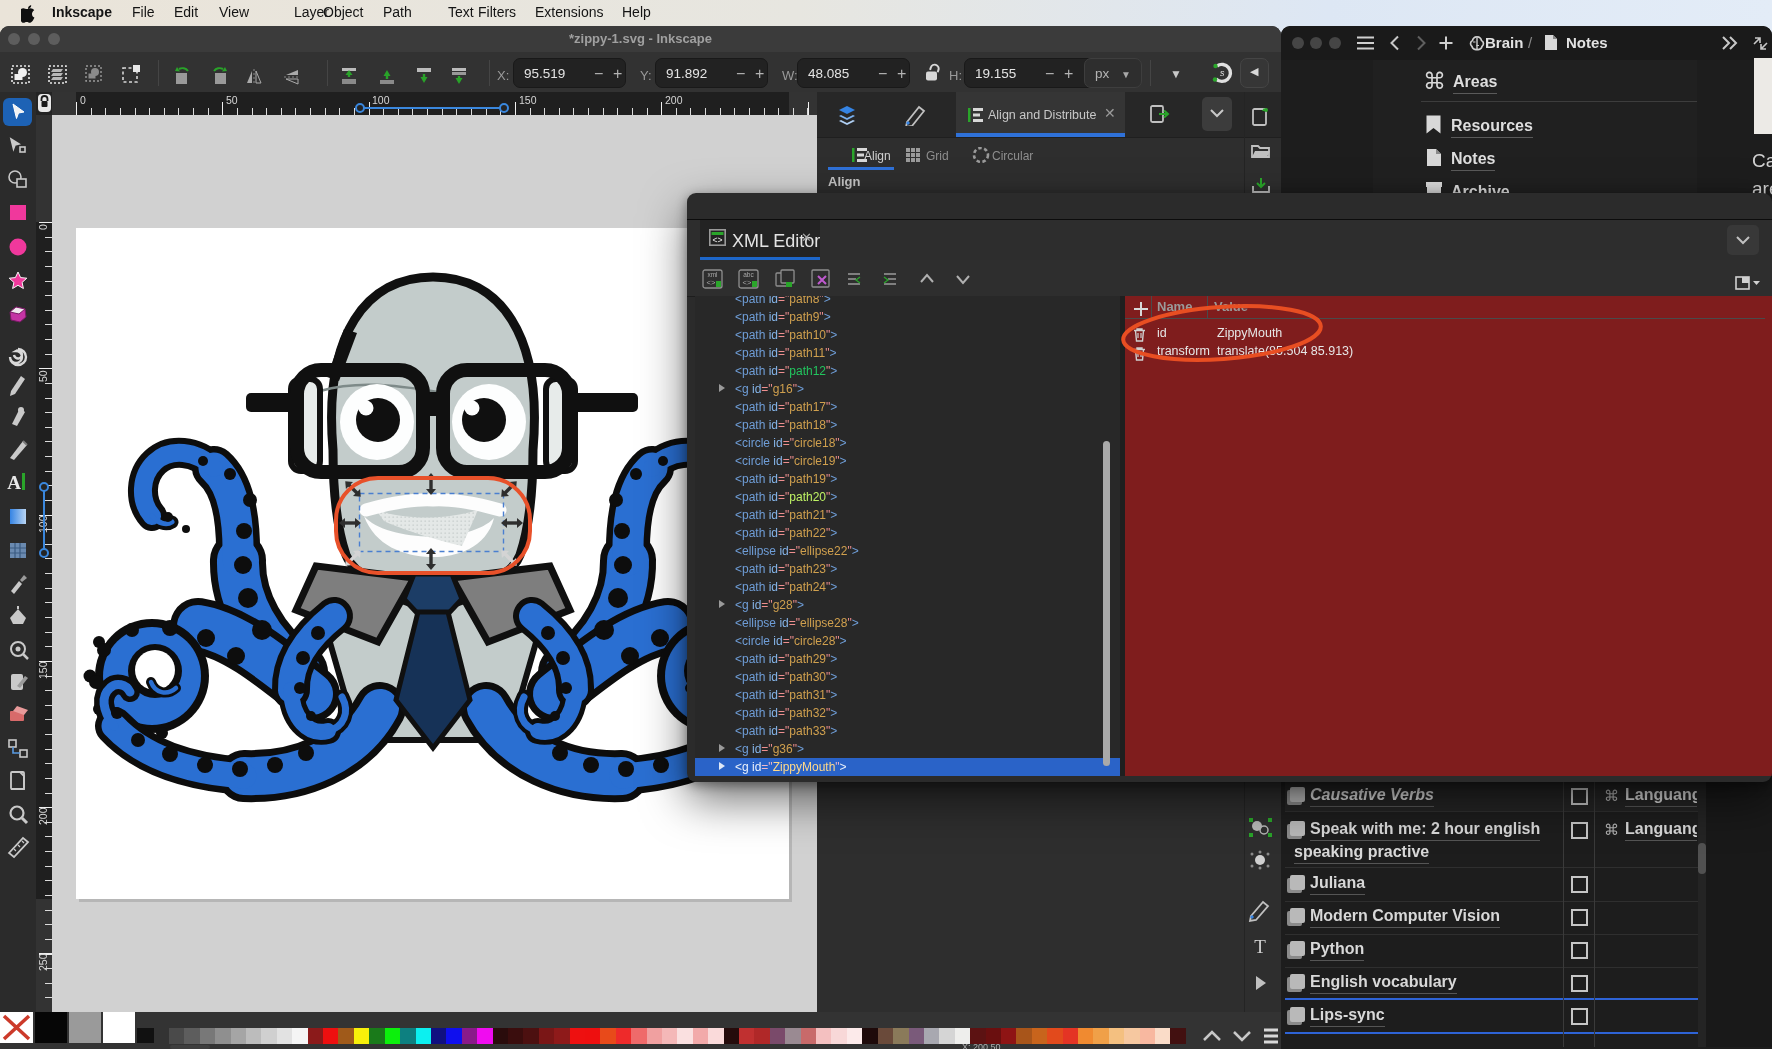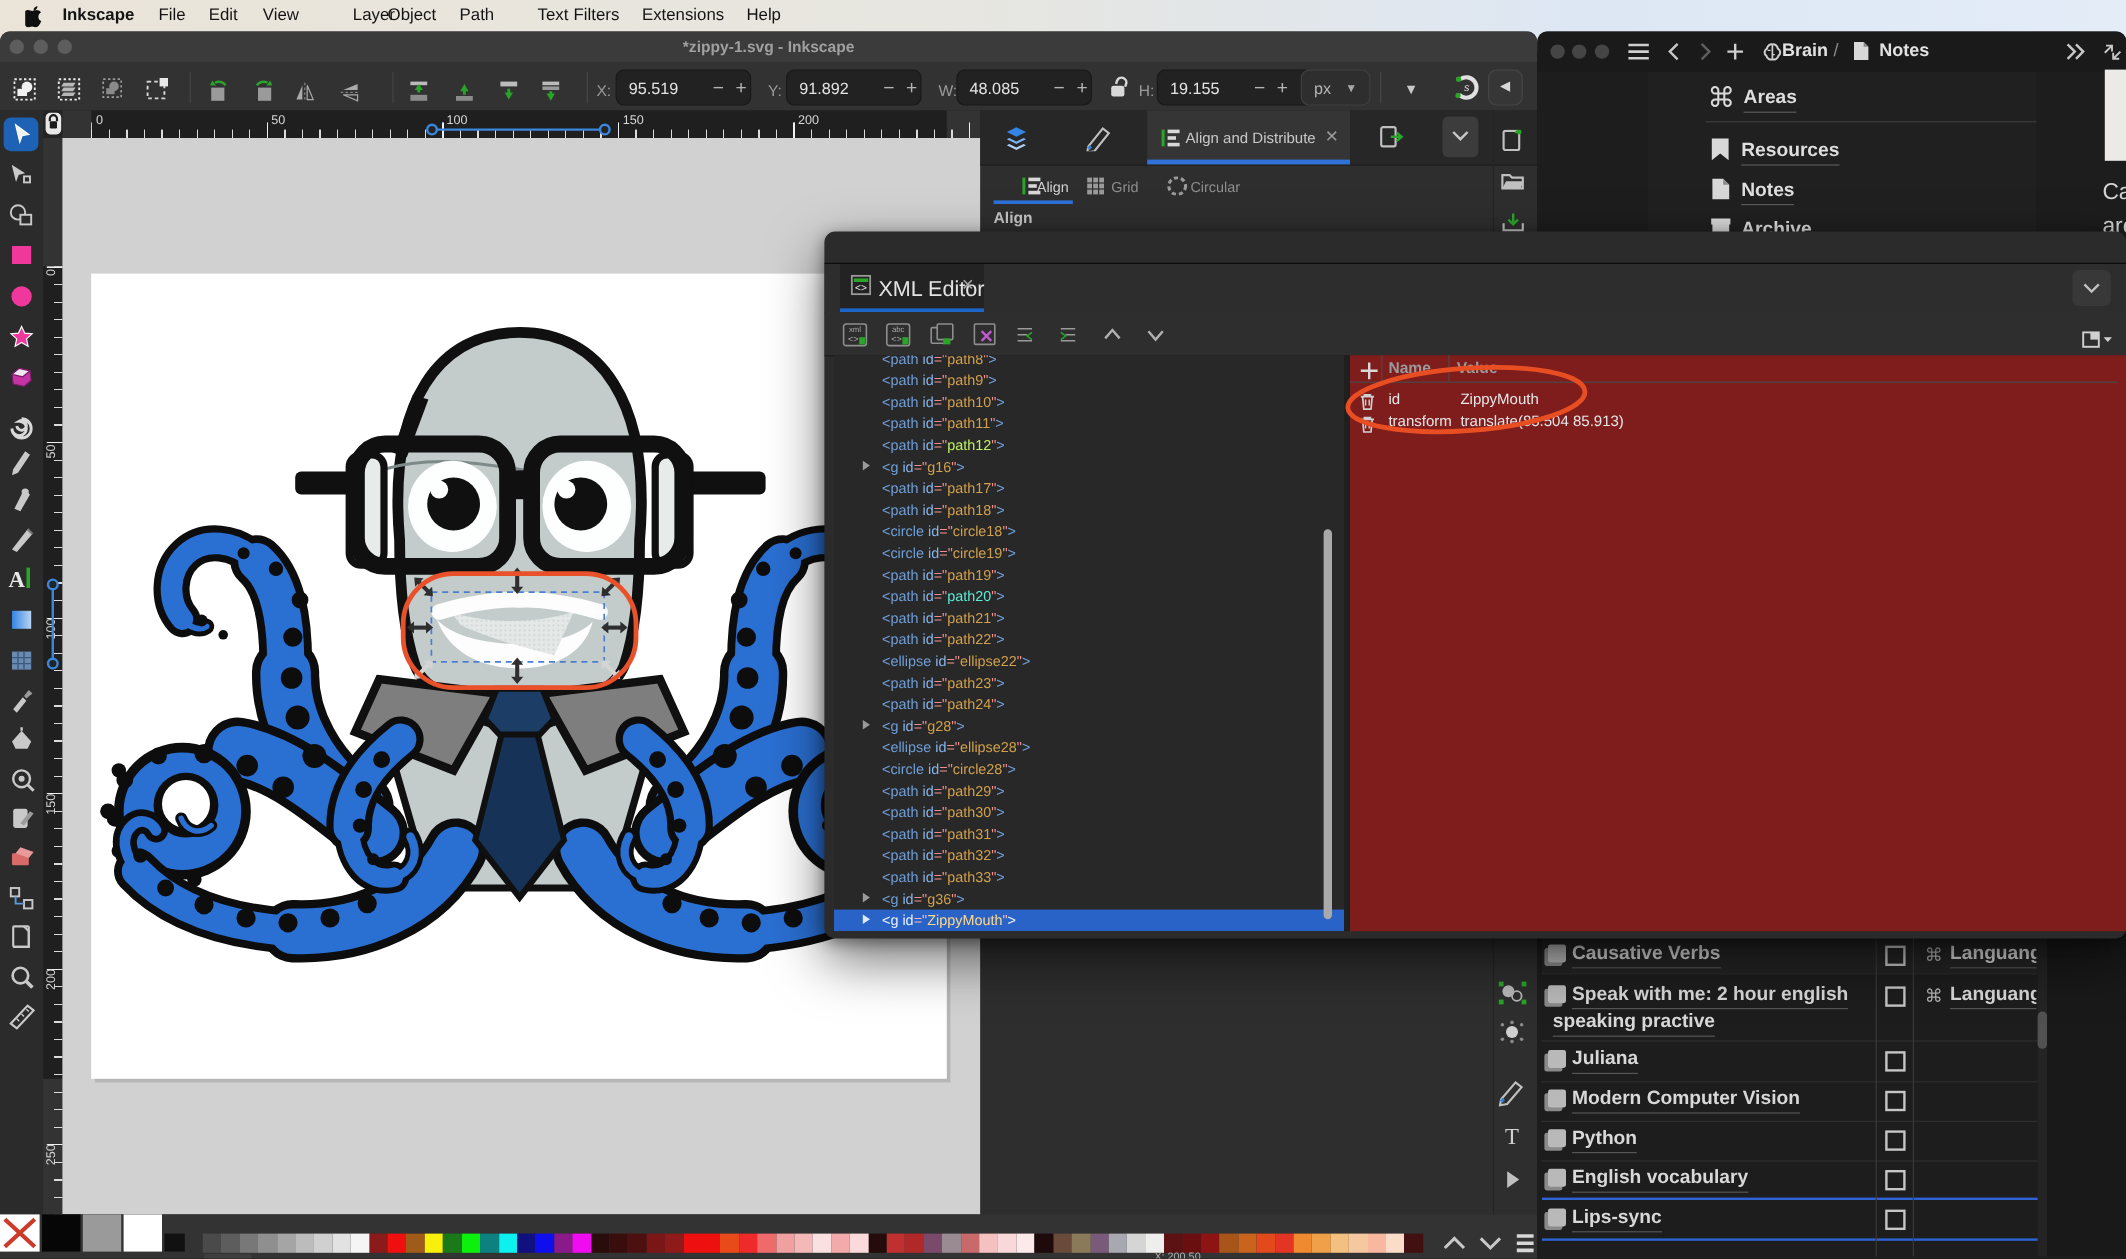--- a/index.html
+++ b/index.html
@@ -746,21 +746,21 @@
     <div class="nsep" style="top:785px;"></div>
     <div class="nsep" style="top:841px;"></div>
     <div class="nsep" style="top:875px;"></div>
     <div class="nsep" style="top:908px;"></div>
     <div class="nsep" style="top:941px;"></div>
     <div class="abs" style="left:4px;top:972px;width:414px;height:2px;background:#2e63d6;"></div>
     <div class="abs" style="left:4px;top:1006px;width:414px;height:2px;background:#2e63d6;"></div>
     <div class="abs" style="left:282px;top:750px;width:1px;height:271px;background:#3a3a3a;"></div>
     <div class="abs" style="left:313px;top:750px;width:1px;height:271px;background:#3a3a3a;"></div>
     <div class="nicon" style="top:761px;"></div>
-      <div class="ntitle" style="top:760px;">Causative Verbs</div>
+      <div class="ntitle" style="top:760px;font-style:italic;">Causative Verbs</div>
     <div class="ncheck" style="top:762px;"></div>
     <div class="ncmd" style="top:761px;">⌘</div>
       <div class="ntag" style="top:760px;">Languange</div>
     <div class="nicon" style="top:795px;"></div>
       <div class="ntitle" style="top:794px;">Speak with me: 2 hour english</div>
     <div class="ntitle" style="left:13px;top:817px;">speaking practive</div>
     <div class="ncheck" style="top:796px;"></div>
     <div class="ncmd" style="top:795px;">⌘</div>
       <div class="ntag" style="top:794px;">Languange</div>
     <div class="nicon" style="top:849px;"></div>
@@ -864,21 +864,21 @@
           <div style="position:absolute;left:0;top:12px;width:425px;height:18px;">
             <div class="xtree" style="left:40px;top:2px;color:#6f9ed8;">&lt;path <span style="color:#85b4e8">id</span><span style="color:#ef8f8f">="</span><span style="color:#d0a04e">path9</span><span style="color:#ef8f8f">"</span>&gt;</div>
           </div>
           <div style="position:absolute;left:0;top:30px;width:425px;height:18px;">
             <div class="xtree" style="left:40px;top:2px;color:#6f9ed8;">&lt;path <span style="color:#85b4e8">id</span><span style="color:#ef8f8f">="</span><span style="color:#d0a04e">path10</span><span style="color:#ef8f8f">"</span>&gt;</div>
           </div>
           <div style="position:absolute;left:0;top:48px;width:425px;height:18px;">
             <div class="xtree" style="left:40px;top:2px;color:#6f9ed8;">&lt;path <span style="color:#85b4e8">id</span><span style="color:#ef8f8f">="</span><span style="color:#d0a04e">path11</span><span style="color:#ef8f8f">"</span>&gt;</div>
           </div>
           <div style="position:absolute;left:0;top:66px;width:425px;height:18px;">
-            <div class="xtree" style="left:40px;top:2px;color:#6f9ed8;">&lt;path <span style="color:#85b4e8">id</span><span style="color:#ef8f8f">="</span><span style="color:#bef264">path12</span><span style="color:#ef8f8f">"</span>&gt;</div>
+            <div class="xtree" style="left:40px;top:2px;color:#6f9ed8;">&lt;path <span style="color:#85b4e8">id</span><span style="color:#ef8f8f">="</span><span style="color:#22c55e">path12</span><span style="color:#ef8f8f">"</span>&gt;</div>
           </div>
           <div style="position:absolute;left:0;top:84px;width:425px;height:18px;">
             <span style="position:absolute;left:24px;top:4px;width:0;height:0;border-left:6px solid #9a9a9a;border-top:4.5px solid transparent;border-bottom:4.5px solid transparent;"></span>
             <div class="xtree" style="left:40px;top:2px;color:#6f9ed8;">&lt;g <span style="color:#85b4e8">id</span><span style="color:#ef8f8f">="</span><span style="color:#d0a04e">g16</span><span style="color:#ef8f8f">"</span>&gt;</div>
           </div>
           <div style="position:absolute;left:0;top:102px;width:425px;height:18px;">
             <div class="xtree" style="left:40px;top:2px;color:#6f9ed8;">&lt;path <span style="color:#85b4e8">id</span><span style="color:#ef8f8f">="</span><span style="color:#d0a04e">path17</span><span style="color:#ef8f8f">"</span>&gt;</div>
           </div>
           <div style="position:absolute;left:0;top:120px;width:425px;height:18px;">
             <div class="xtree" style="left:40px;top:2px;color:#6f9ed8;">&lt;path <span style="color:#85b4e8">id</span><span style="color:#ef8f8f">="</span><span style="color:#d0a04e">path18</span><span style="color:#ef8f8f">"</span>&gt;</div>
@@ -886,21 +886,21 @@
           <div style="position:absolute;left:0;top:138px;width:425px;height:18px;">
             <div class="xtree" style="left:40px;top:2px;color:#6f9ed8;">&lt;circle <span style="color:#85b4e8">id</span><span style="color:#ef8f8f">="</span><span style="color:#d0a04e">circle18</span><span style="color:#ef8f8f">"</span>&gt;</div>
           </div>
           <div style="position:absolute;left:0;top:156px;width:425px;height:18px;">
             <div class="xtree" style="left:40px;top:2px;color:#6f9ed8;">&lt;circle <span style="color:#85b4e8">id</span><span style="color:#ef8f8f">="</span><span style="color:#d0a04e">circle19</span><span style="color:#ef8f8f">"</span>&gt;</div>
           </div>
           <div style="position:absolute;left:0;top:174px;width:425px;height:18px;">
             <div class="xtree" style="left:40px;top:2px;color:#6f9ed8;">&lt;path <span style="color:#85b4e8">id</span><span style="color:#ef8f8f">="</span><span style="color:#d0a04e">path19</span><span style="color:#ef8f8f">"</span>&gt;</div>
           </div>
           <div style="position:absolute;left:0;top:192px;width:425px;height:18px;">
-            <div class="xtree" style="left:40px;top:2px;color:#6f9ed8;">&lt;path <span style="color:#85b4e8">id</span><span style="color:#ef8f8f">="</span><span style="color:#5eead4">path20</span><span style="color:#ef8f8f">"</span>&gt;</div>
+            <div class="xtree" style="left:40px;top:2px;color:#6f9ed8;">&lt;path <span style="color:#85b4e8">id</span><span style="color:#ef8f8f">="</span><span style="color:#bef264">path20</span><span style="color:#ef8f8f">"</span>&gt;</div>
           </div>
           <div style="position:absolute;left:0;top:210px;width:425px;height:18px;">
             <div class="xtree" style="left:40px;top:2px;color:#6f9ed8;">&lt;path <span style="color:#85b4e8">id</span><span style="color:#ef8f8f">="</span><span style="color:#d0a04e">path21</span><span style="color:#ef8f8f">"</span>&gt;</div>
           </div>
           <div style="position:absolute;left:0;top:228px;width:425px;height:18px;">
             <div class="xtree" style="left:40px;top:2px;color:#6f9ed8;">&lt;path <span style="color:#85b4e8">id</span><span style="color:#ef8f8f">="</span><span style="color:#d0a04e">path22</span><span style="color:#ef8f8f">"</span>&gt;</div>
           </div>
           <div style="position:absolute;left:0;top:246px;width:425px;height:18px;">
             <div class="xtree" style="left:40px;top:2px;color:#6f9ed8;">&lt;ellipse <span style="color:#85b4e8">id</span><span style="color:#ef8f8f">="</span><span style="color:#d0a04e">ellipse22</span><span style="color:#ef8f8f">"</span>&gt;</div>
           </div>

